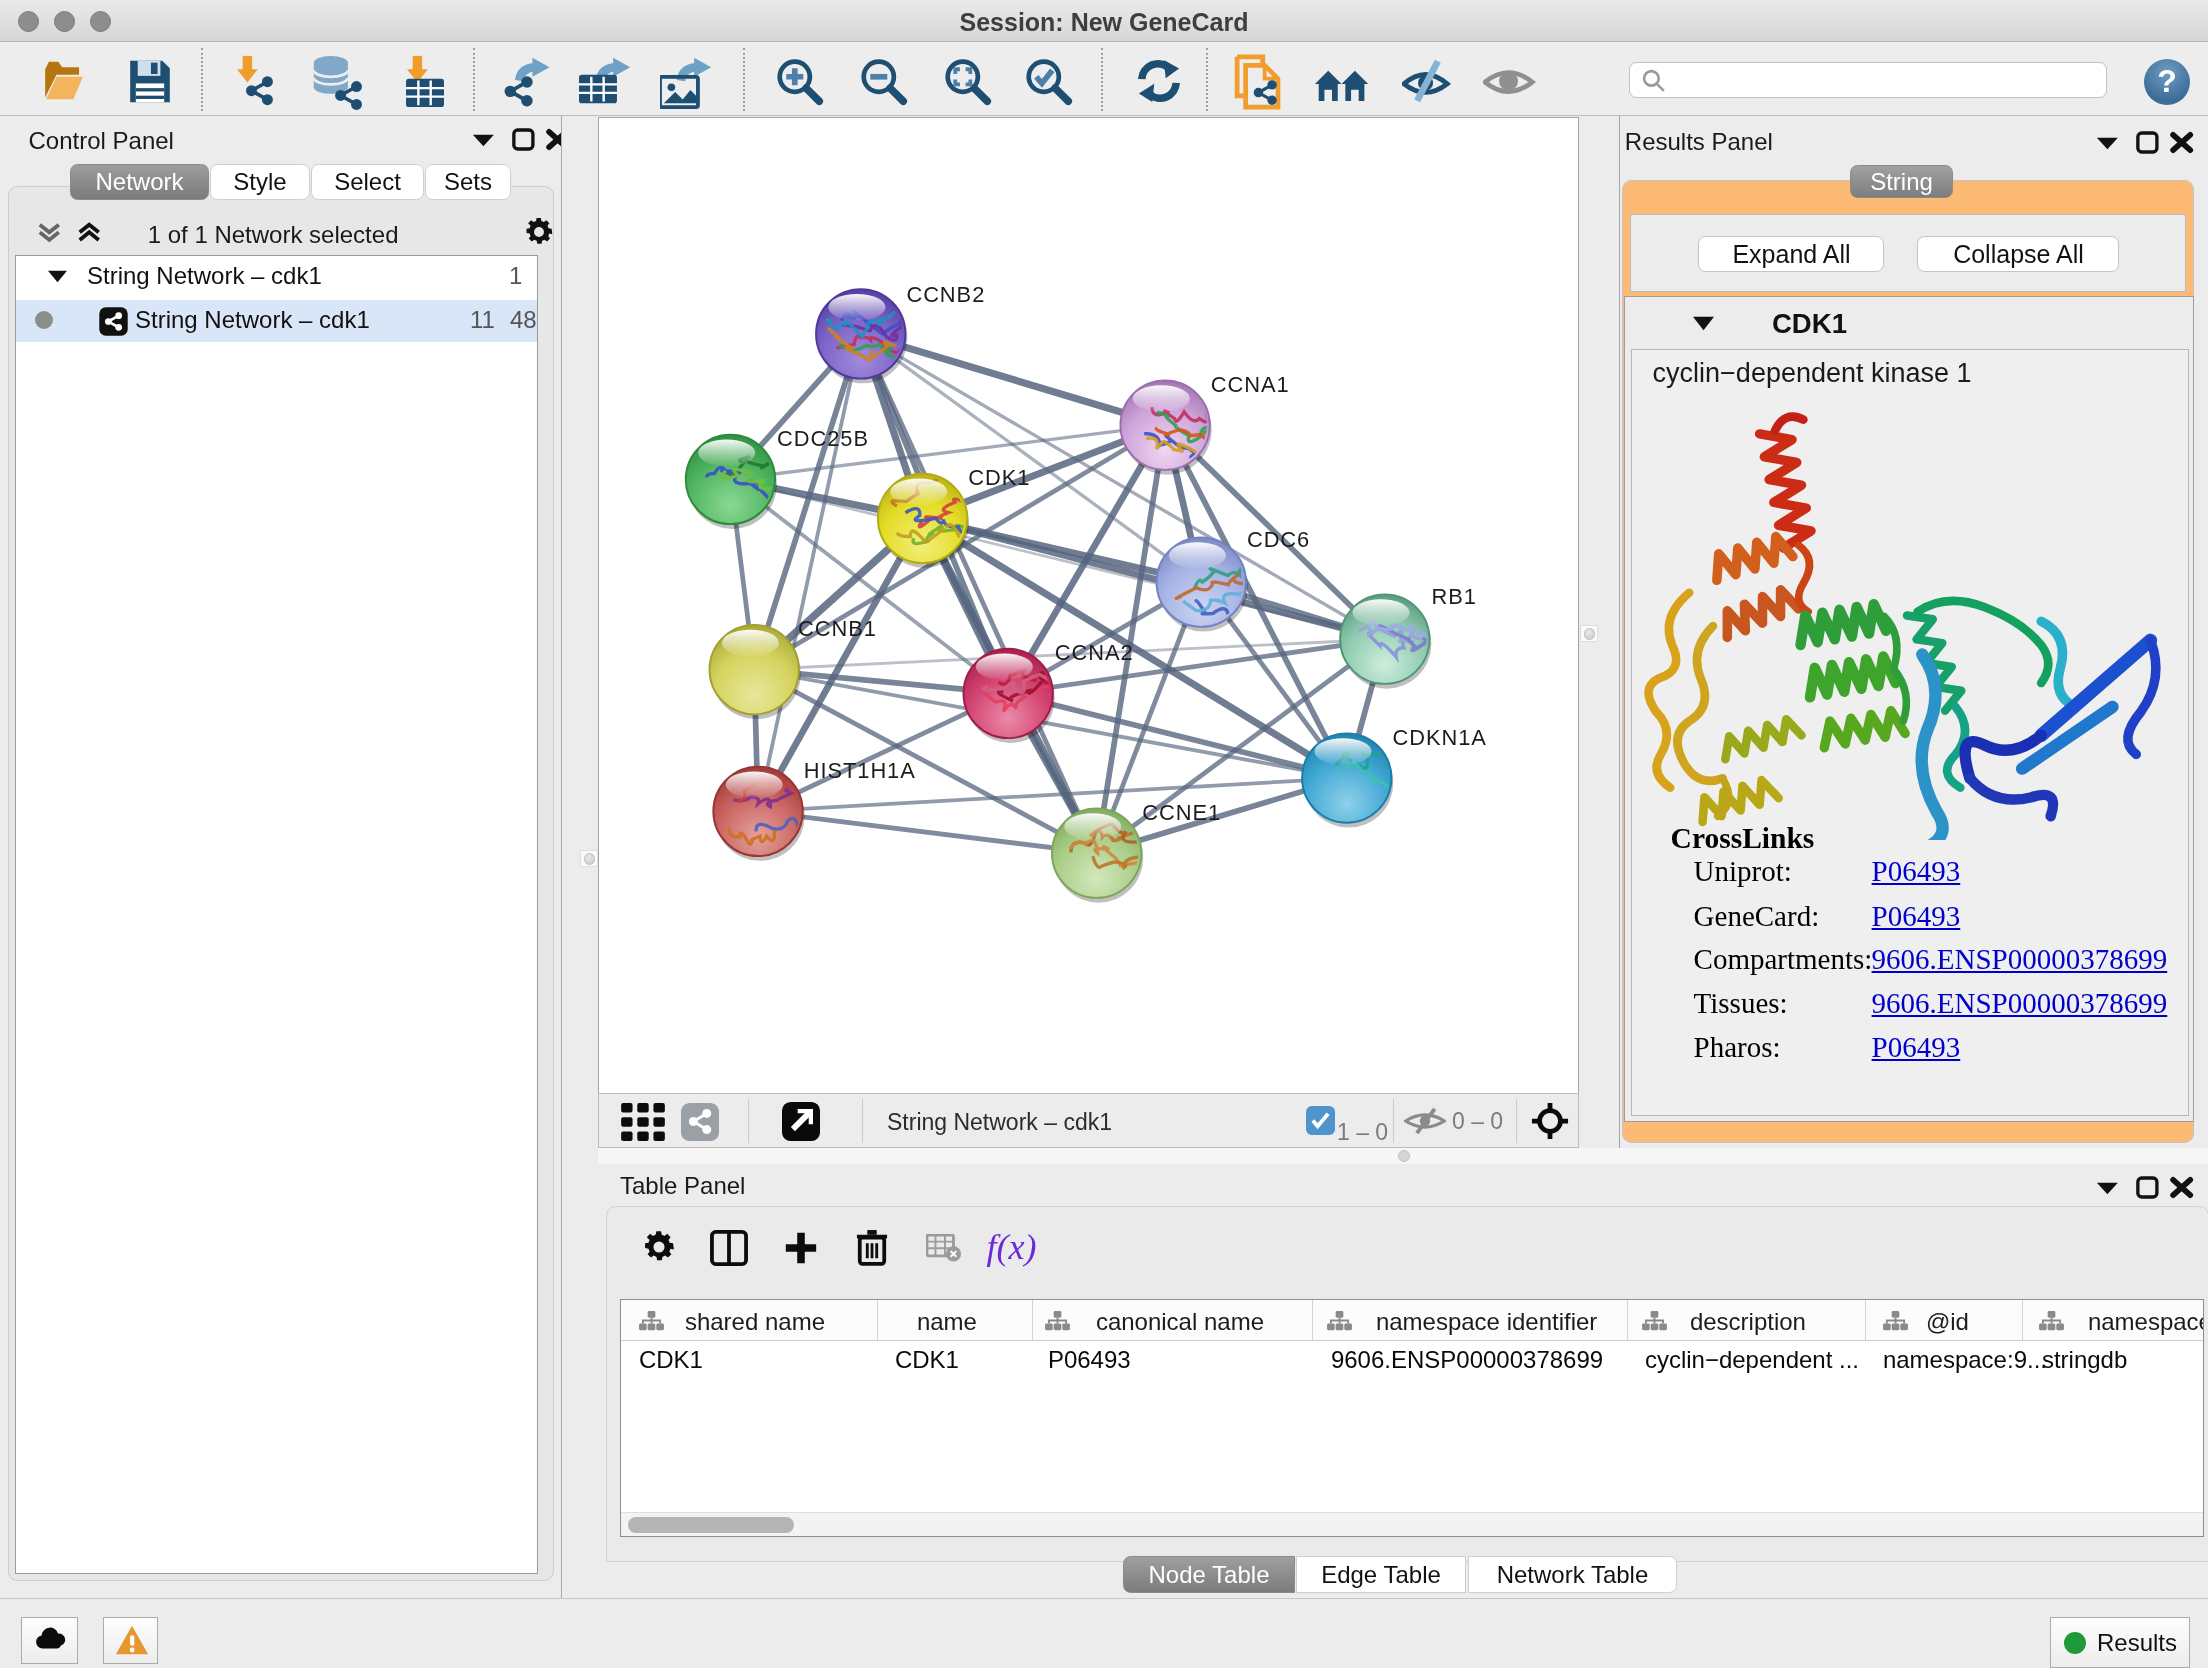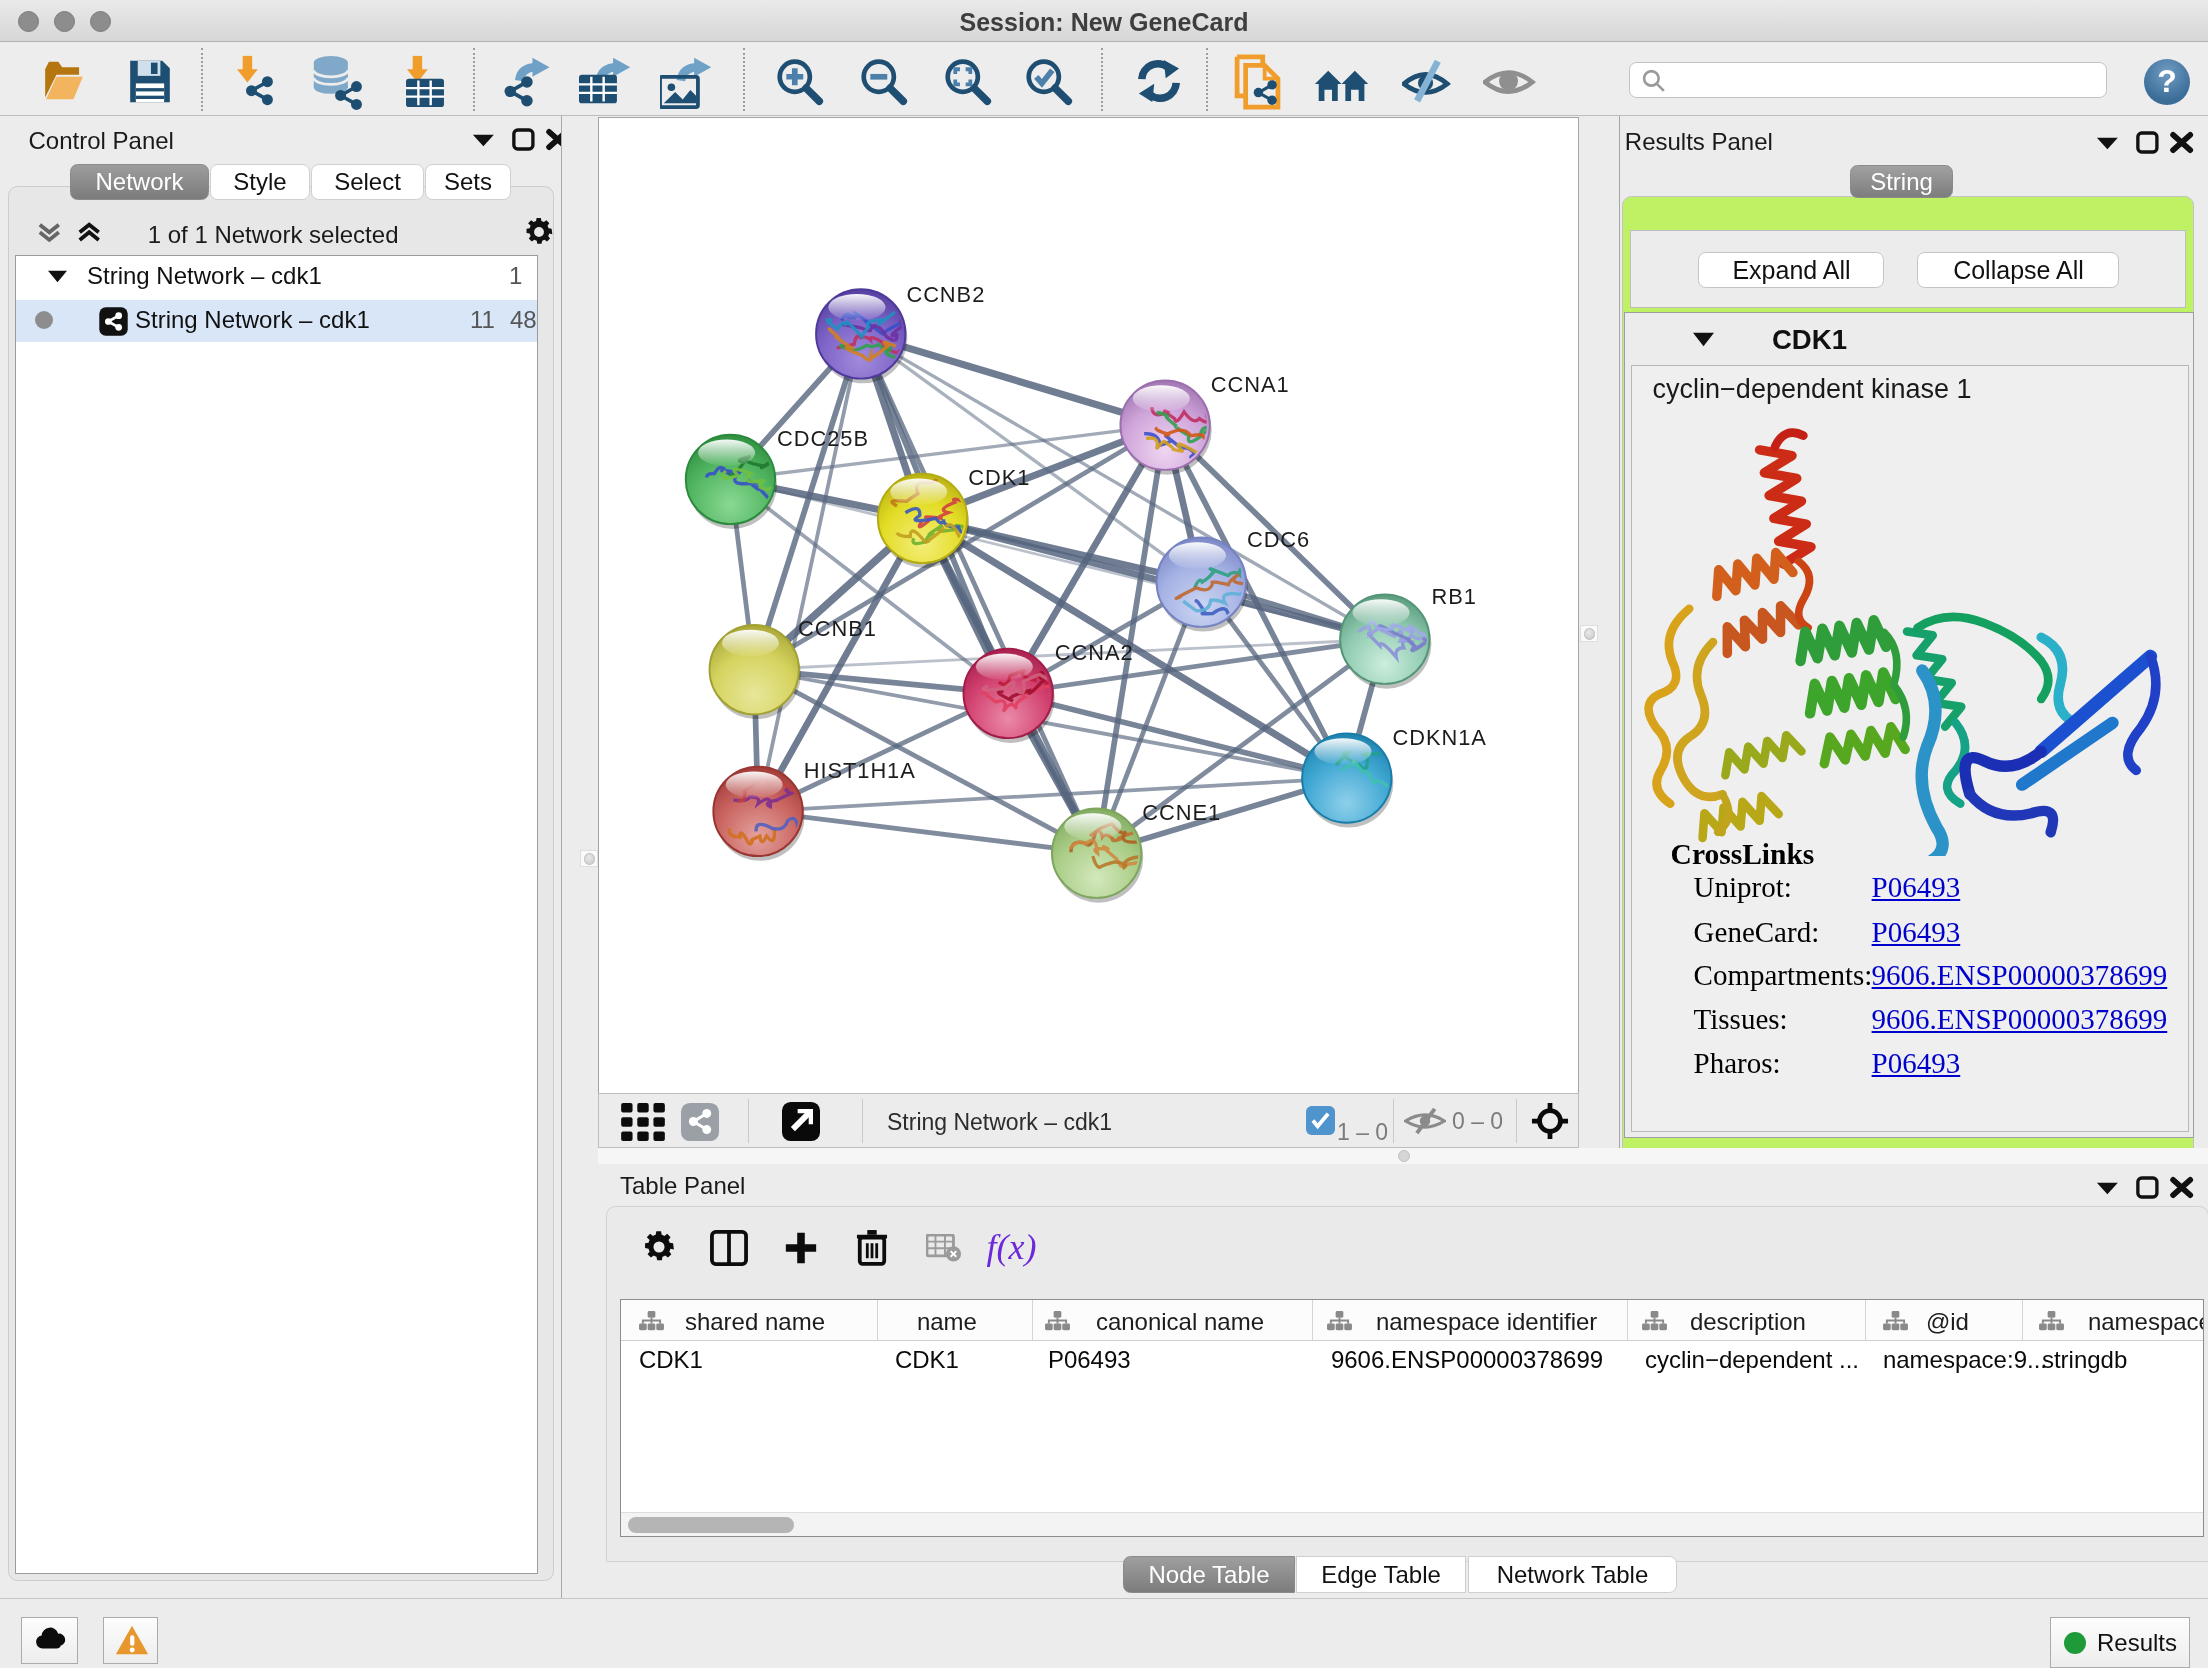--- a/index.html
+++ b/index.html
@@ -58,22 +58,22 @@
   border:1px solid #bdbdbd; }
 .nsep { position:absolute; top:4.8px; height:44px; width:0; border-left:1.9px solid #cacaca; }
 #navtitle { position:absolute; left:288px; top:15px; font-size:23px; color:#2c2c2c; }
 
 #rpanel { left:1619px; top:116px; width:590px; height:1032px; background:#ececec;
   border-left:1.9px solid #a5a5a5; }
 #rp-head { position:absolute; left:4.8px; top:12.4px; font-size:24px; color:#1a1a1a; }
 #stringtab { position:absolute; left:230px; top:49px; width:103px; height:33px; z-index:3;
   background:linear-gradient(#a2a1a1,#7e7d7d); border:1px solid #8a8a8a; border-radius:7.6px;
   color:#fff; font-size:24px; text-align:center; line-height:31px; }
-#rp-outer { position:absolute; left:1.9px; top:80px; width:572px; height:963px;
-  background:#bef264; border:1px solid #c2c2c2; border-radius:9.5px; }
+#rp-outer { position:absolute; left:1.9px; top:64px; width:572px; height:963px;
+  background:#fdba74; border:1px solid #c2c2c2; border-radius:9.5px; }
 #rp-btnbox { position:absolute; left:7.6px; top:33px; width:556px; height:78px;
   background:#ececec; border:1px solid #bdbdbd; }
 .rbtn { position:absolute; top:21px; height:36px; background:#fff; border:1px solid #c4c4c4;
   border-radius:7.6px; font-size:25px; color:#111; text-align:center; line-height:34px; }
 #rp-cdkbox { position:absolute; left:1px; top:115px; width:570px; height:826px;
   background:#ececec; border:1px solid #9e9e9e; }
 #rp-cdkhead { position:absolute; left:0; top:0; width:100%; height:52px; }
 #rp-cdkhead .t { position:absolute; left:147px; top:11.4px; font-size:27.6px; font-weight:700; color:#111; }
 #rp-content { position:absolute; left:5.7px; top:52px; width:558px; height:767px;
   background:#efefef; border:1px solid #b8b8b8; }

